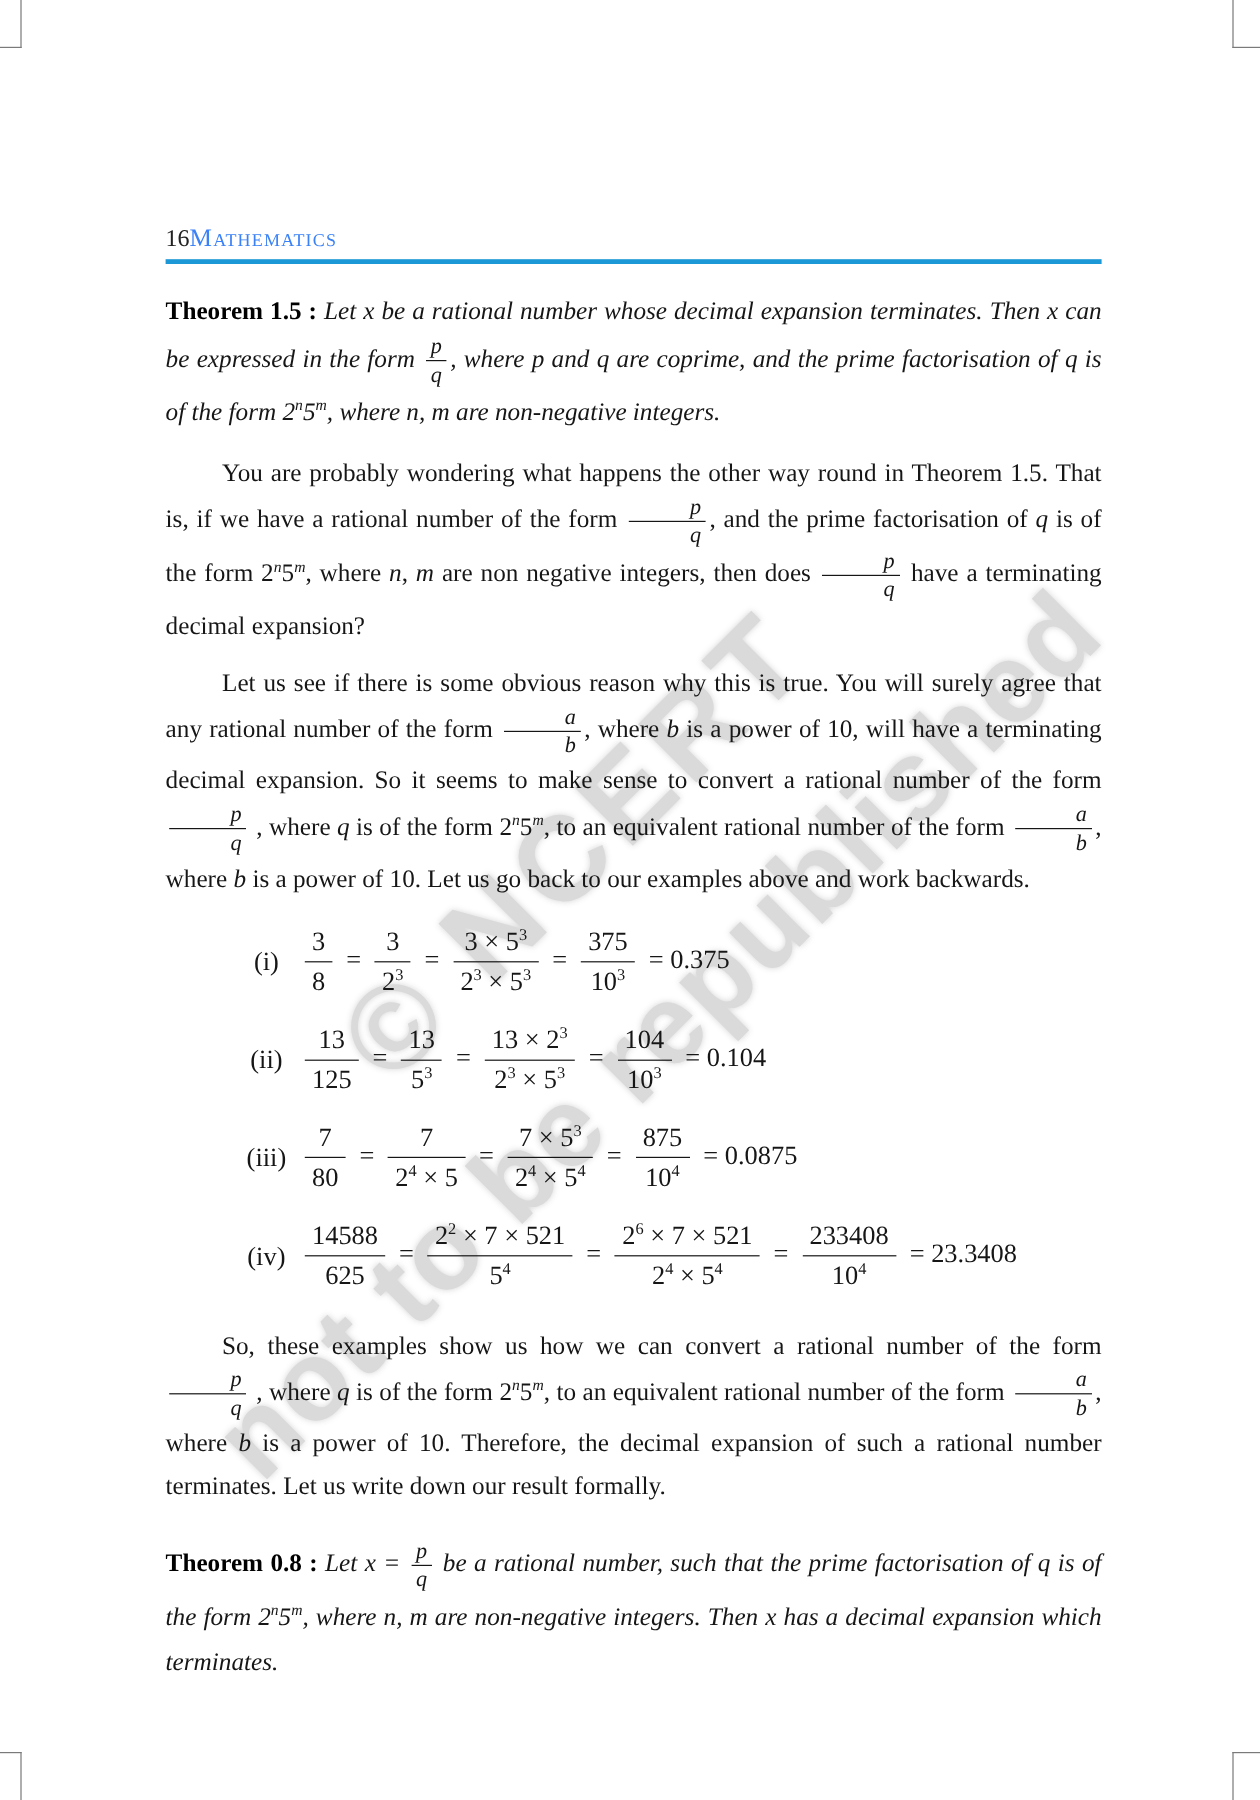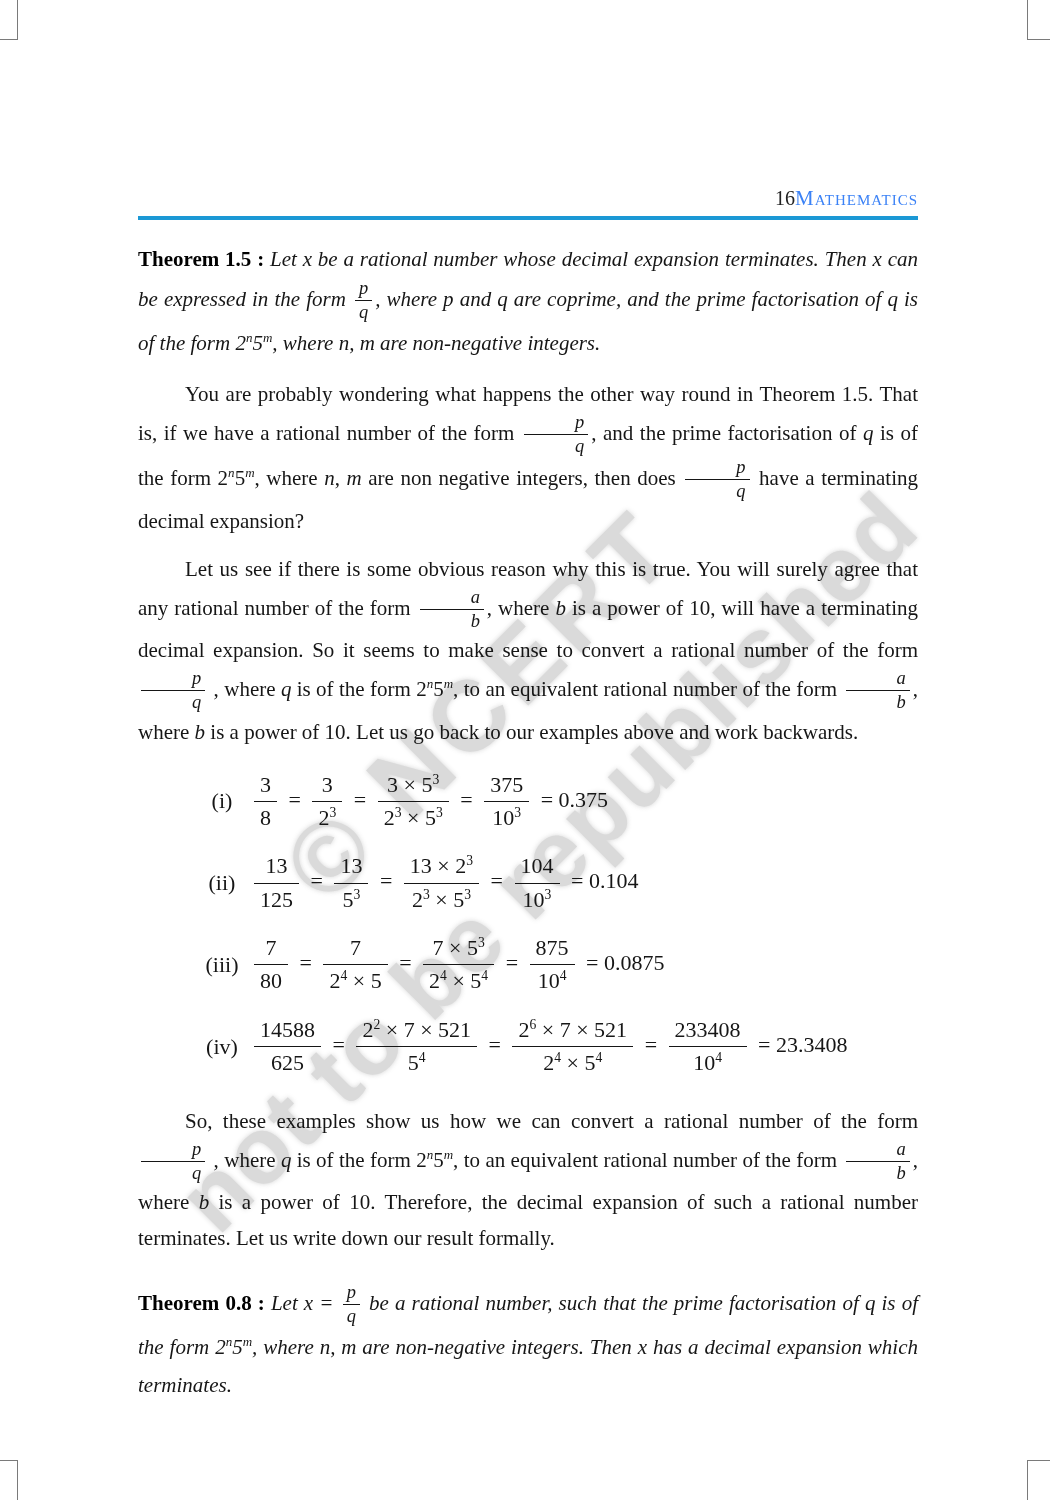--- a/index.html
+++ b/index.html
@@ -18,21 +18,21 @@
   .wm {
     position:absolute; z-index:0; white-space:nowrap;
     font-family:"Liberation Sans", sans-serif; font-weight:bold;
     color:#dadada; text-shadow:0 0 5px rgba(205,205,205,.85);
     transform:translate(-50%,-50%) rotate(-45deg);
   }
   #wm1 { left:480px; top:705px; font-size:100px; letter-spacing:8px; }
   #wm2 { left:548px; top:862px; font-size:94px; letter-spacing:2px; }
   
   .sheet { position:absolute; left:138px; top:186px; width:780px; z-index:1; }
-  .hdr { display:flex; justify-content:flex-end; align-items:baseline; }
+  .hdr { display:flex; justify-content:flex-start; align-items:baseline; }
   .hdr .pgnum { font-size:20px; color:#222; }
   .hdr .title { font-variant:small-caps; letter-spacing:1px; font-size:21px; color:#3b82f6; }
   .rule { height:4px; background:#1b98d5; margin-top:5px; margin-bottom:20px; }
   .para { font-size:21px; line-height:36px; text-align:justify; margin:0 0 12px 0; }
   .para.indent { text-indent:47px; }
   .para.theorem { font-style:italic; line-height:38px; margin-bottom:14px; }
   .lead { color:#000000; font-weight:bold; font-style:normal; }
   sup { font-size:0.62em; line-height:0; }
   
   .frac { display:inline-block; text-align:center; vertical-align:middle; margin:0 3px; font-size:0.88em; line-height:1.15; }

